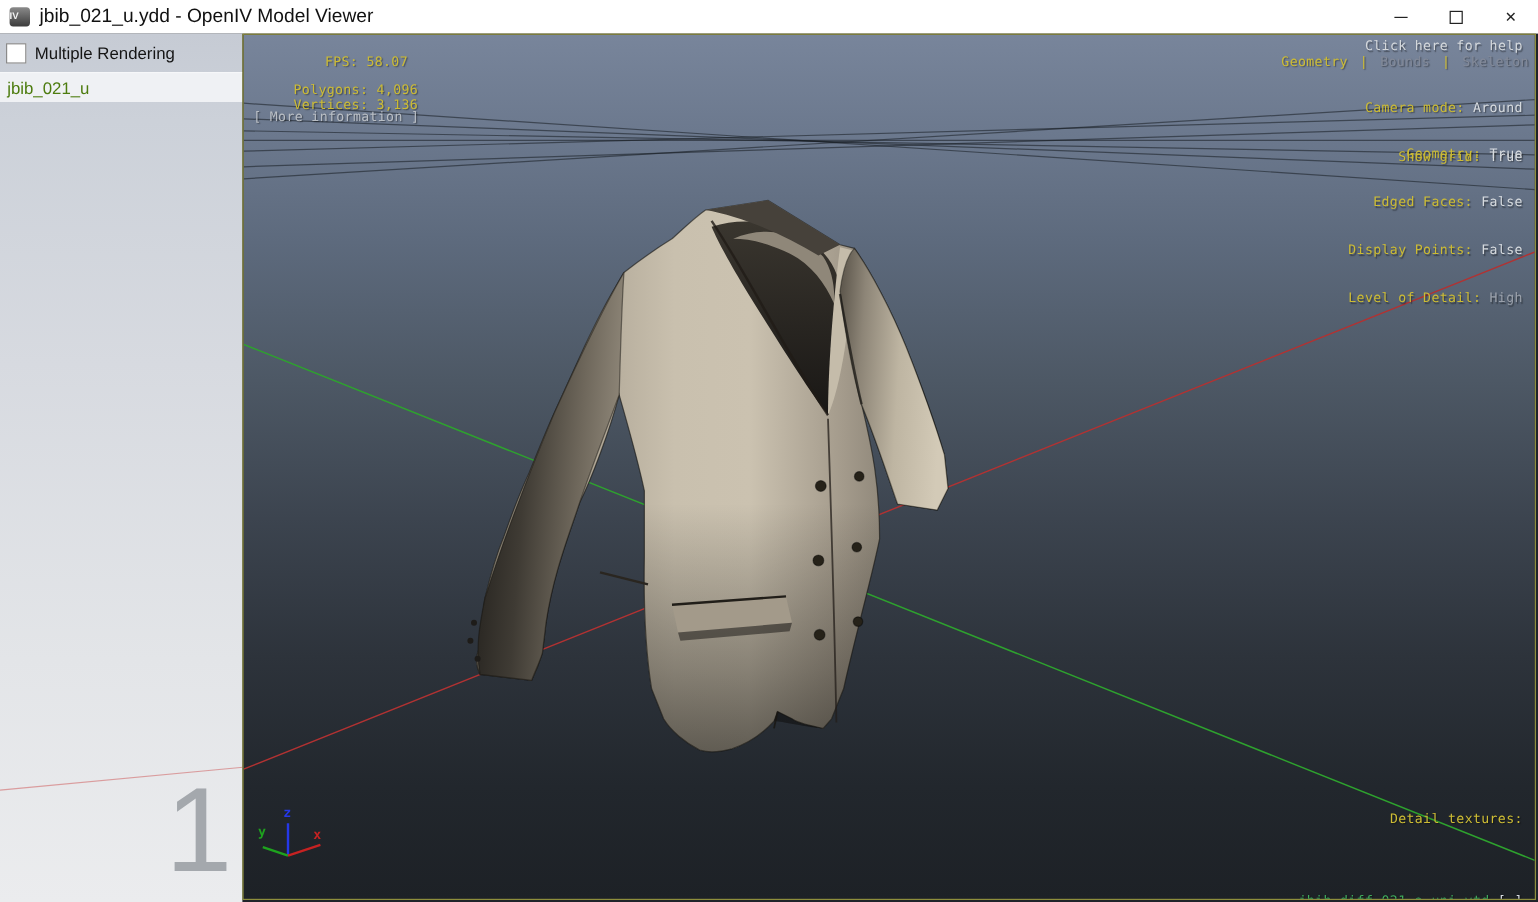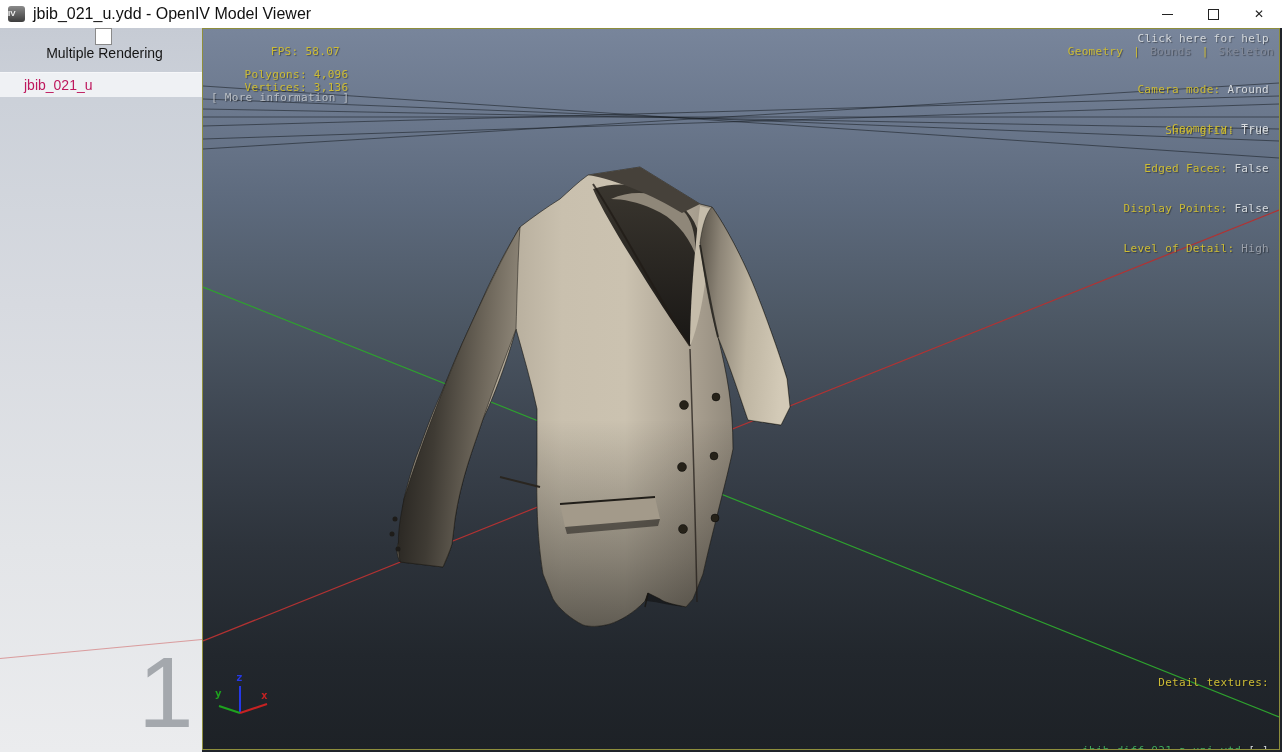--- a/index.html
+++ b/index.html
@@ -14,25 +14,25 @@
   .title-text{margin-left:8px;font-size:16px;color:#111;}
   .win-controls{margin-left:auto;display:flex;height:28px;}
   .win-btn{width:46px;height:28px;display:flex;align-items:center;justify-content:center;}
   .glyph-min{width:11px;height:1px;background:#222;}
   .glyph-max{width:9px;height:9px;border:1px solid #222;}
   .glyph-close{font-size:12px;color:#222;font-family:"DejaVu Sans",sans-serif;}
   
   .sidebar{position:absolute;left:0;top:28px;width:202px;height:724px;
     background:linear-gradient(180deg,#c6cbd4 0%,#ccd1d9 10%,#d7dae0 38%,#e3e5e8 72%,#ebecee 100%);
     overflow:hidden;}
-  .mr-row{height:44px;display:flex;align-items:center;flex-direction:column;}
+  .mr-row{height:32px;display:flex;align-items:center;}
   .checkbox{width:15px;height:15px;background:#fff;border:1px solid #8a8a8a;margin-left:5px;}
   .mr-label{margin-left:7px;font-size:14px;color:#151515;}
-  .model-item{height:24px;line-height:24px;background:#eff1f4;font-size:14px;color:#be185d;
-    padding-left:24px;border-top:1px solid #f6f7f9;}
+  .model-item{height:24px;line-height:24px;background:#eff1f4;font-size:14px;color:#4d7c0f;
+    padding-left:6px;border-top:1px solid #f6f7f9;}
   .watermark{position:absolute;left:138px;bottom:10px;font-size:100px;line-height:1;
     color:#a4a8ad;font-family:"Liberation Sans",sans-serif;}
   .sidebar-redline{position:absolute;left:0;top:630px;width:210px;height:1px;
     background:rgba(205,80,80,0.5);transform:rotate(-5.4deg);transform-origin:left center;}
   
   .viewport{position:absolute;left:202px;top:28px;width:1078px;height:722px;
     border:1px solid #8e8e3c;box-sizing:border-box;
     background:linear-gradient(180deg,#78859b 0%,#6b788d 12%,#5d6a7d 24%,#4d5865 40%,
       #3c444f 56%,#2d333b 72%,#22272d 87%,#1d2126 100%);overflow:hidden;}
   .vp-svg{position:absolute;left:0;top:0;}

